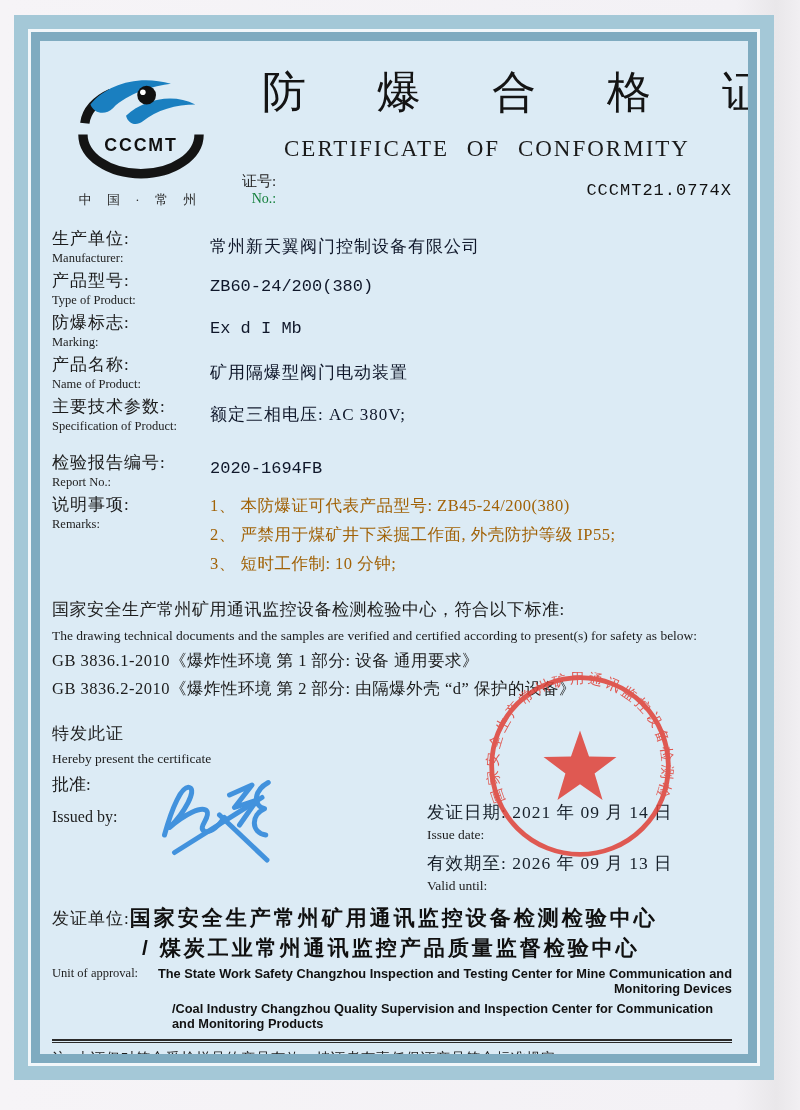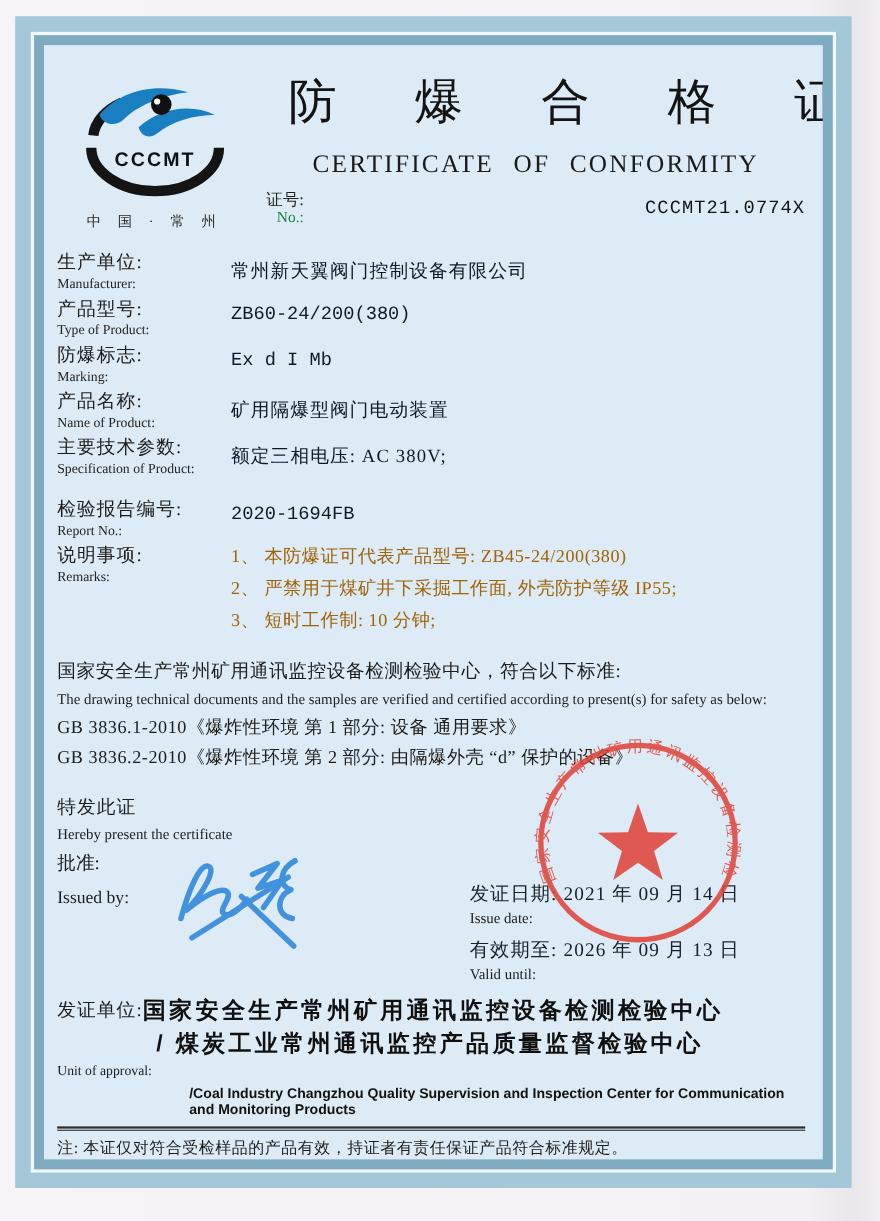--- a/index.html
+++ b/index.html
@@ -263,20 +263,21 @@
           </div>
 
           <div class="approval">
             <div class="appr-line1">
               <div class="appr-label-cn">发证单位:</div>
               <div class="appr-cn">国家安全生产常州矿用通讯监控设备检测检验中心</div>
             </div>
             <div class="appr-cn appr-cn2">/ 煤炭工业常州通讯监控产品质量监督检验中心</div>
             <div class="appr-en-row">
               <div class="appr-label-en">Unit of approval:</div>
+              <div class="appr-en">The State Work Safety Changzhou Inspection and Testing Center for Mine Communication and Monitoring Devices</div>
             </div>
             <div class="appr-en appr-en2">/Coal Industry Changzhou Quality Supervision and Inspection Center for Communication and Monitoring Products</div>
           </div>
 
           <div class="double-rule"></div>
 
           <div class="footer">
             <div class="note-cn">注: 本证仅对符合受检样品的产品有效，持证者有责任保证产品符合标准规定。</div>
 
           </div>

